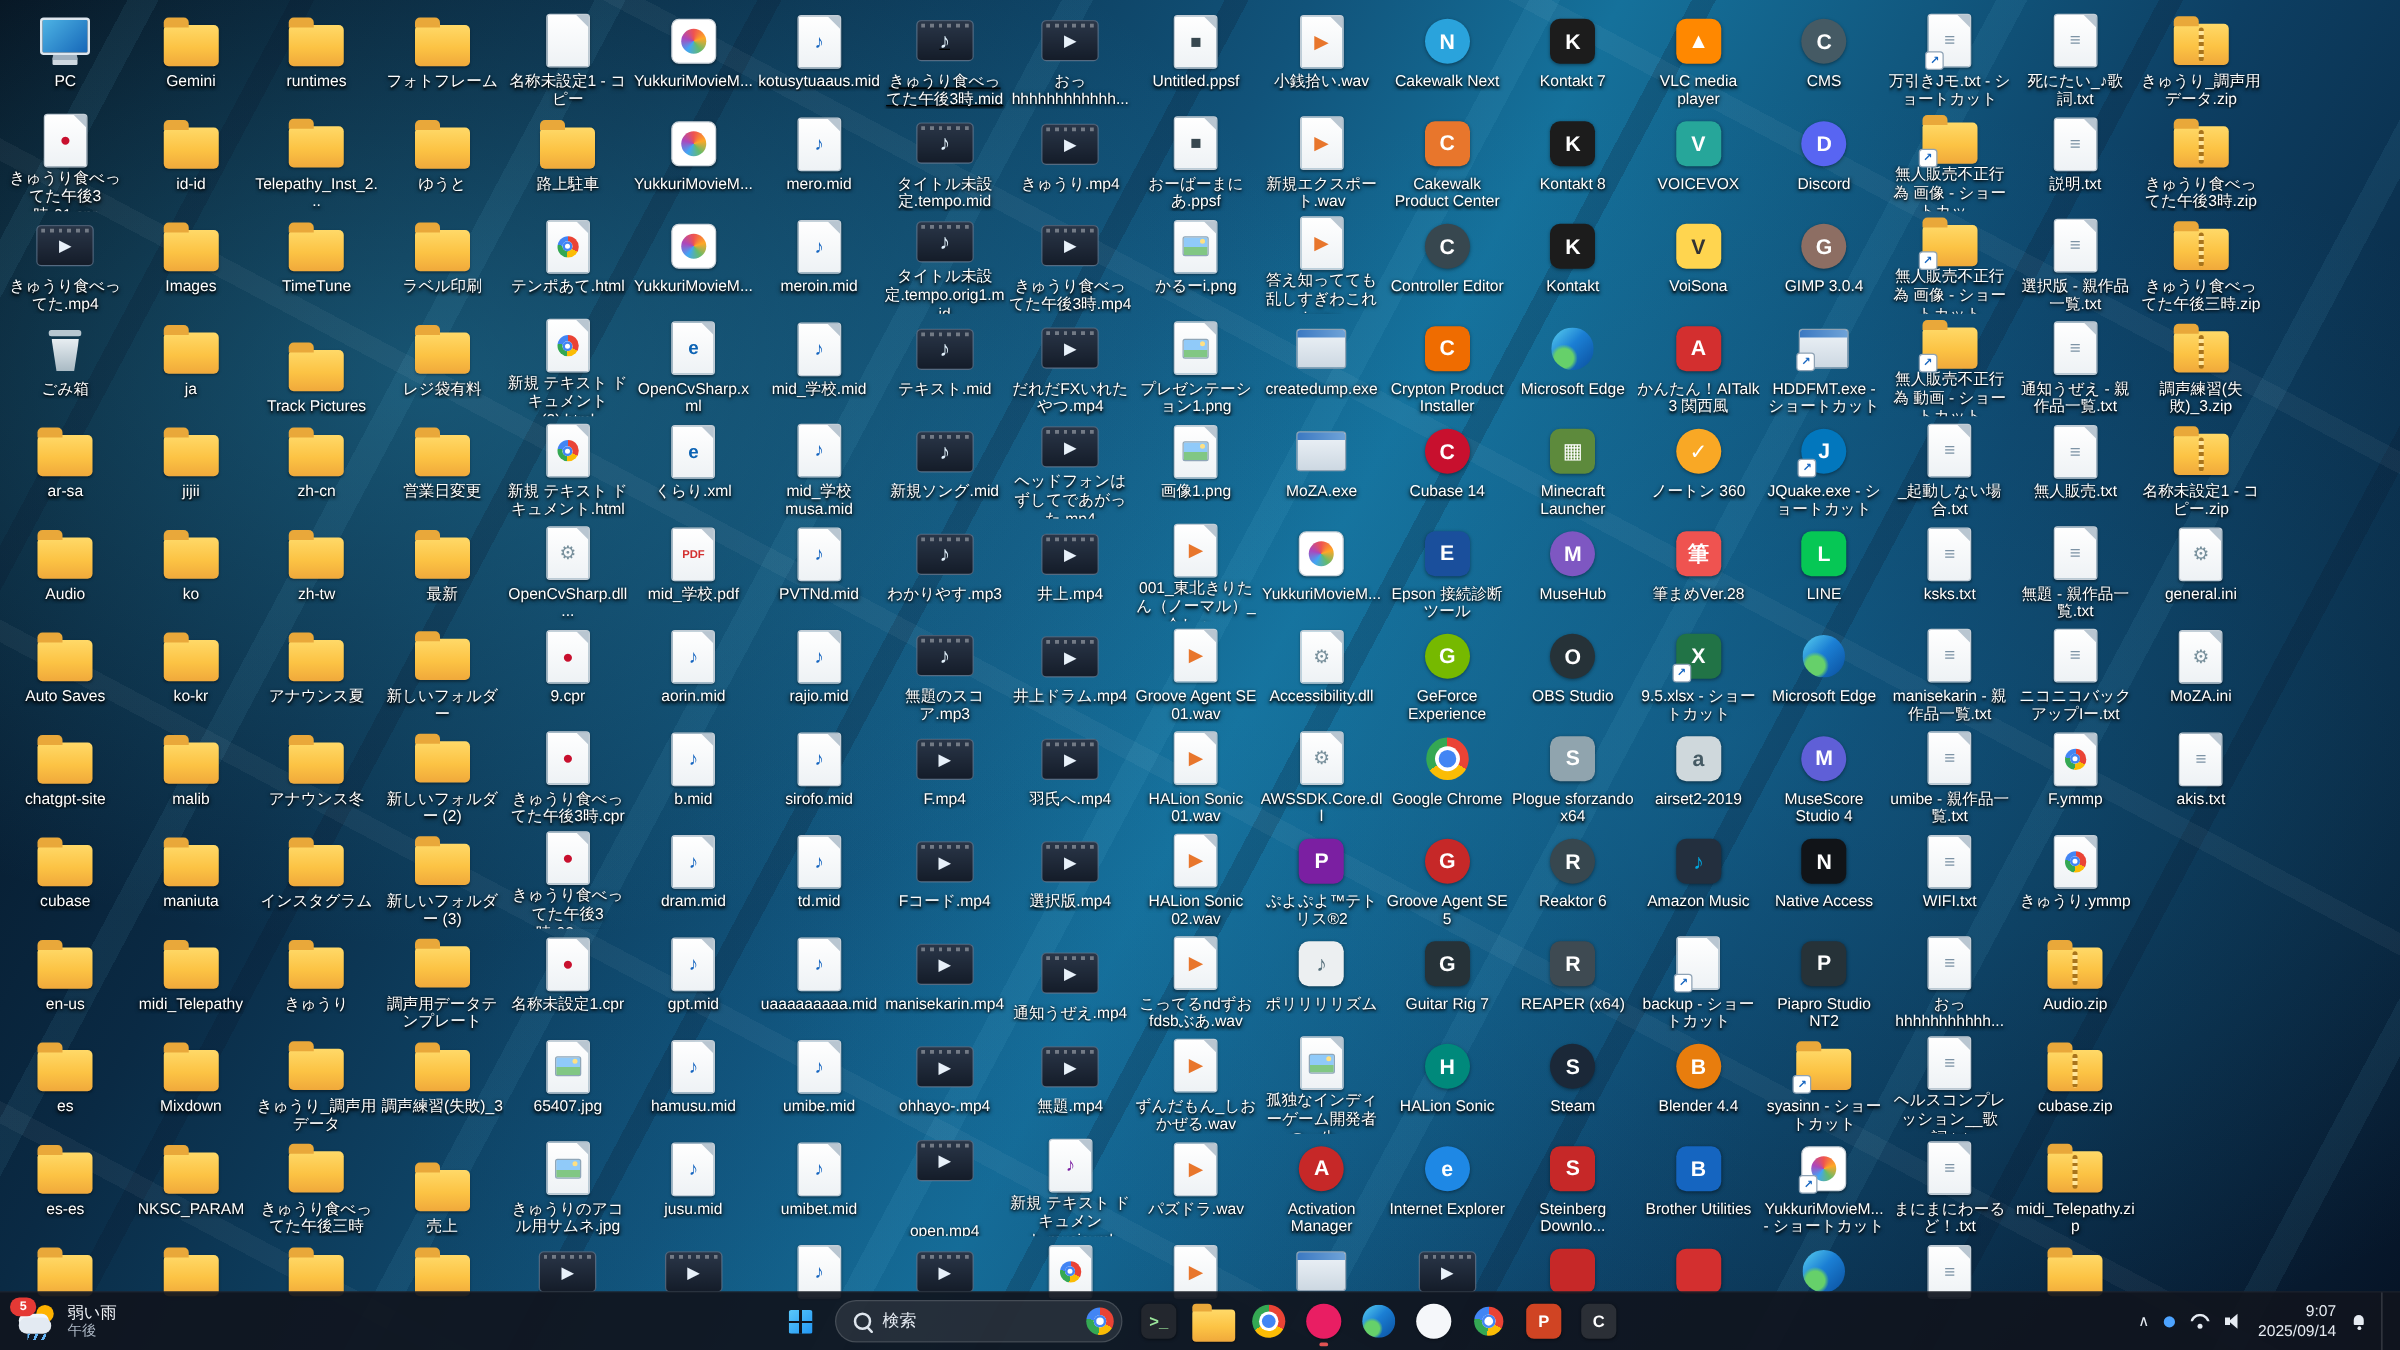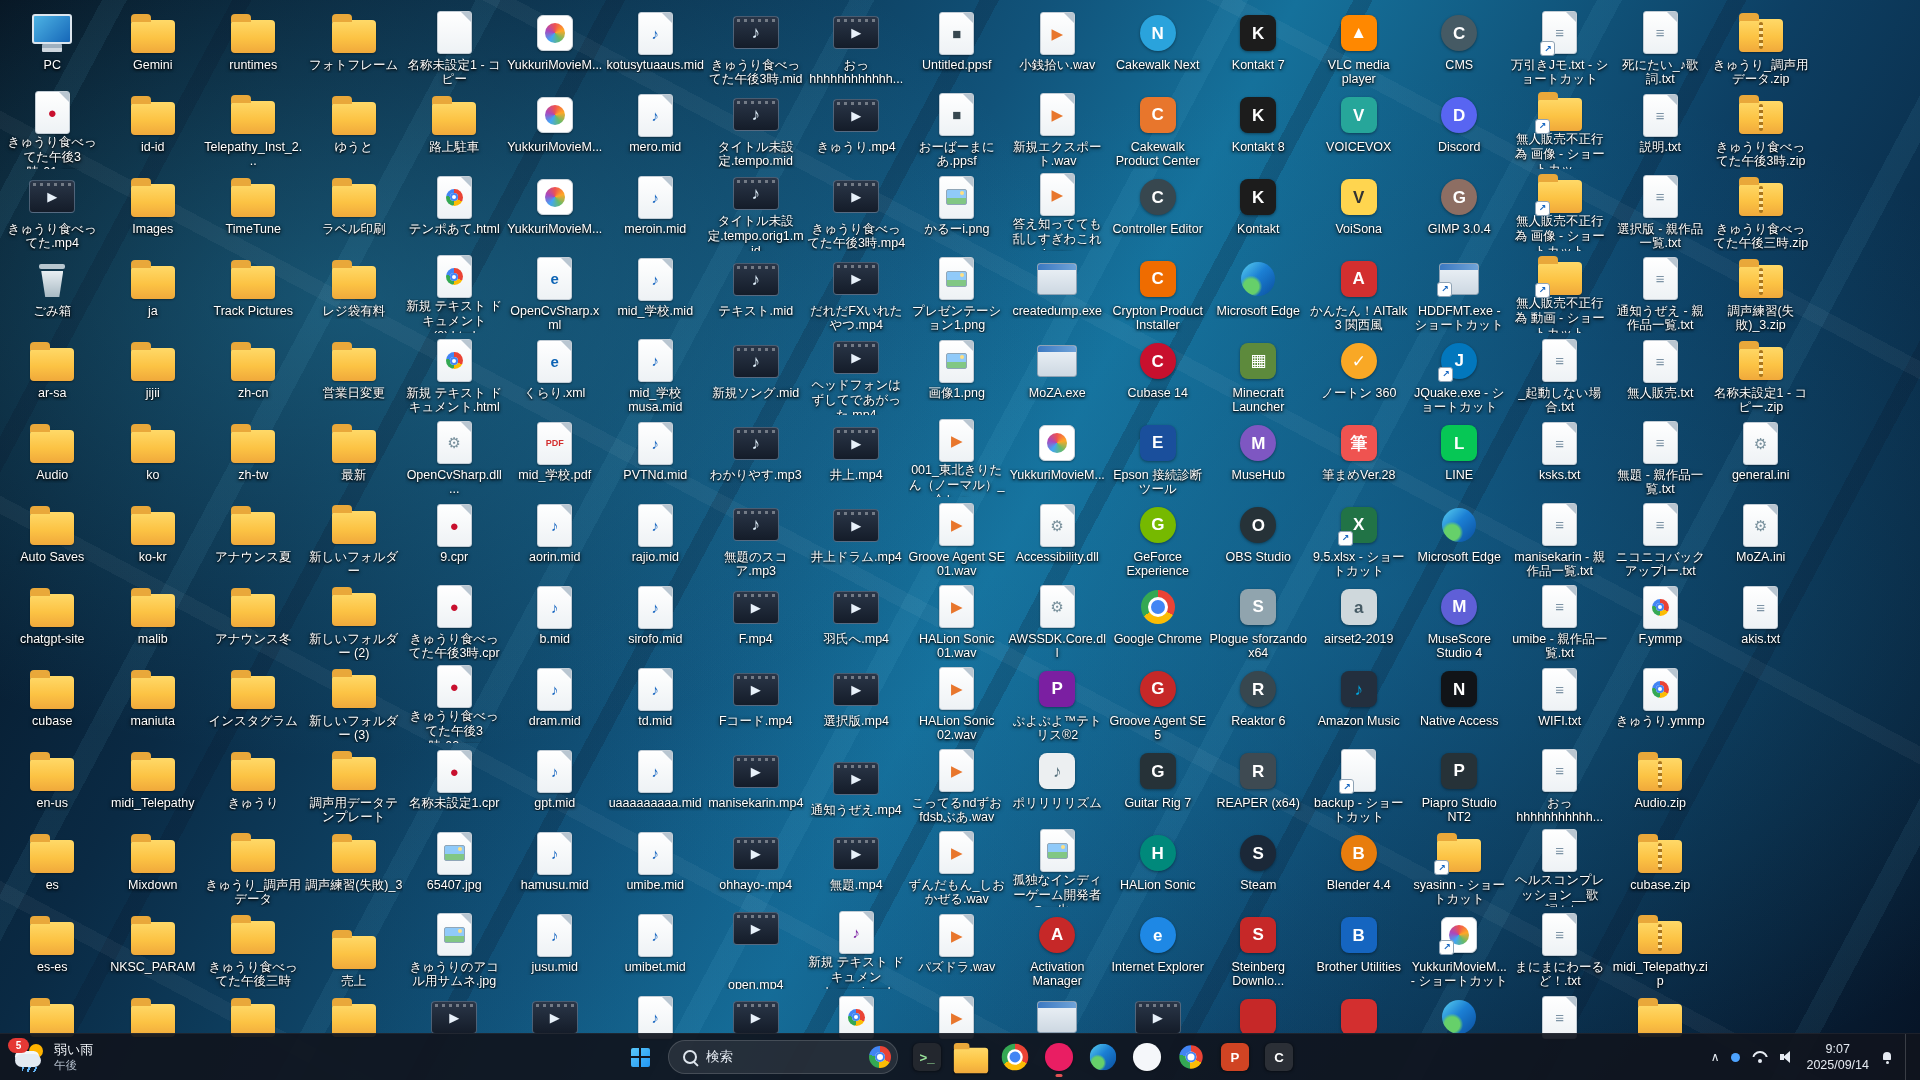--- a/index.html
+++ b/index.html
@@ -138,21 +138,21 @@
   .wifi{position:relative;width:16px;height:12px;cursor:pointer;}
   .wifi::before{content:'';position:absolute;left:50%;top:0;transform:translateX(-50%);width:16px;height:16px;
     border-radius:50%;border:2px solid #e6ebf2;box-sizing:border-box;
     clip-path:polygon(0 0,100% 0,100% 38%,0 38%);}
   .wifi::after{content:'';position:absolute;left:50%;bottom:0;transform:translateX(-50%);width:4px;height:4px;
     border-radius:50%;background:#e6ebf2;}
   .vol{position:relative;width:14px;height:12px;cursor:pointer;}
   .vol::before{content:'';position:absolute;left:0;top:3px;width:4px;height:6px;background:#e6ebf2;}
   .vol::after{content:'';position:absolute;left:3px;top:0;border-top:6px solid transparent;
     border-bottom:6px solid transparent;border-right:7px solid #e6ebf2;}
-  .clock{color:#e6ebf2;font-size:12.5px;line-height:1.3;text-align:center;cursor:pointer;}
+  .clock{color:#e6ebf2;font-size:12.5px;line-height:1.3;text-align:right;cursor:pointer;}
   .bell{width:12px;height:13px;position:relative;cursor:pointer;}
   .bell::before{content:'';position:absolute;top:1px;left:2px;right:2px;height:8px;background:#e6ebf2;
     border-radius:5px 5px 1px 1px;}
   .bell::after{content:'';position:absolute;bottom:0;left:4.5px;width:3px;height:3px;border-radius:50%;background:#e6ebf2;}
   .peek{width:4px;height:46px;border-left:1px solid rgba(255,255,255,.18);cursor:pointer;}
 </style>
 </head>
 <body>
 
 <div class="wall"></div>
@@ -326,21 +326,21 @@
         <div class="ic t-folder"></div>
       </div>
       <div class="lbl">Telepathy_Inst_2...</div>
     </div>
     <div class="dcell" style="grid-area: 3 / 3;">
       <div class="icwrap">
         <div class="ic t-folder"></div>
       </div>
       <div class="lbl">TimeTune</div>
     </div>
-    <div class="dcell" style="grid-area: 4 / 3;">
+    <div class="dcell" style="grid-area: 4 / 3; justify-content: flex-end;">
       <div class="icwrap">
         <div class="ic t-folder"></div>
       </div>
       <div class="lbl">Track Pictures</div>
     </div>
     <div class="dcell" style="grid-area: 5 / 3;">
       <div class="icwrap">
         <div class="ic t-folder"></div>
       </div>
       <div class="lbl">zh-cn</div>
@@ -762,21 +762,21 @@
       <div class="lbl">umibet.mid</div>
     </div>
     <div class="dcell" style="grid-area: 13 / 7;">
       <div class="icwrap">
         <div class="ic t-file f-mid">
           <span class="fg" style="color: rgb(21, 101, 192);">♪</span>
         </div>
       </div>
       <div class="lbl"></div>
     </div>
-    <div class="dcell" style="grid-area: 1 / 8;">
+    <div class="dcell" style="grid-area: 1 / 8; text-decoration: underline;">
       <div class="icwrap">
         <div class="ic t-audio"></div>
       </div>
       <div class="lbl">きゅうり食べってた午後3時.mid</div>
     </div>
     <div class="dcell" style="grid-area: 2 / 8;">
       <div class="icwrap">
         <div class="ic t-audio"></div>
       </div>
       <div class="lbl">タイトル未設定.tempo.mid</div>

